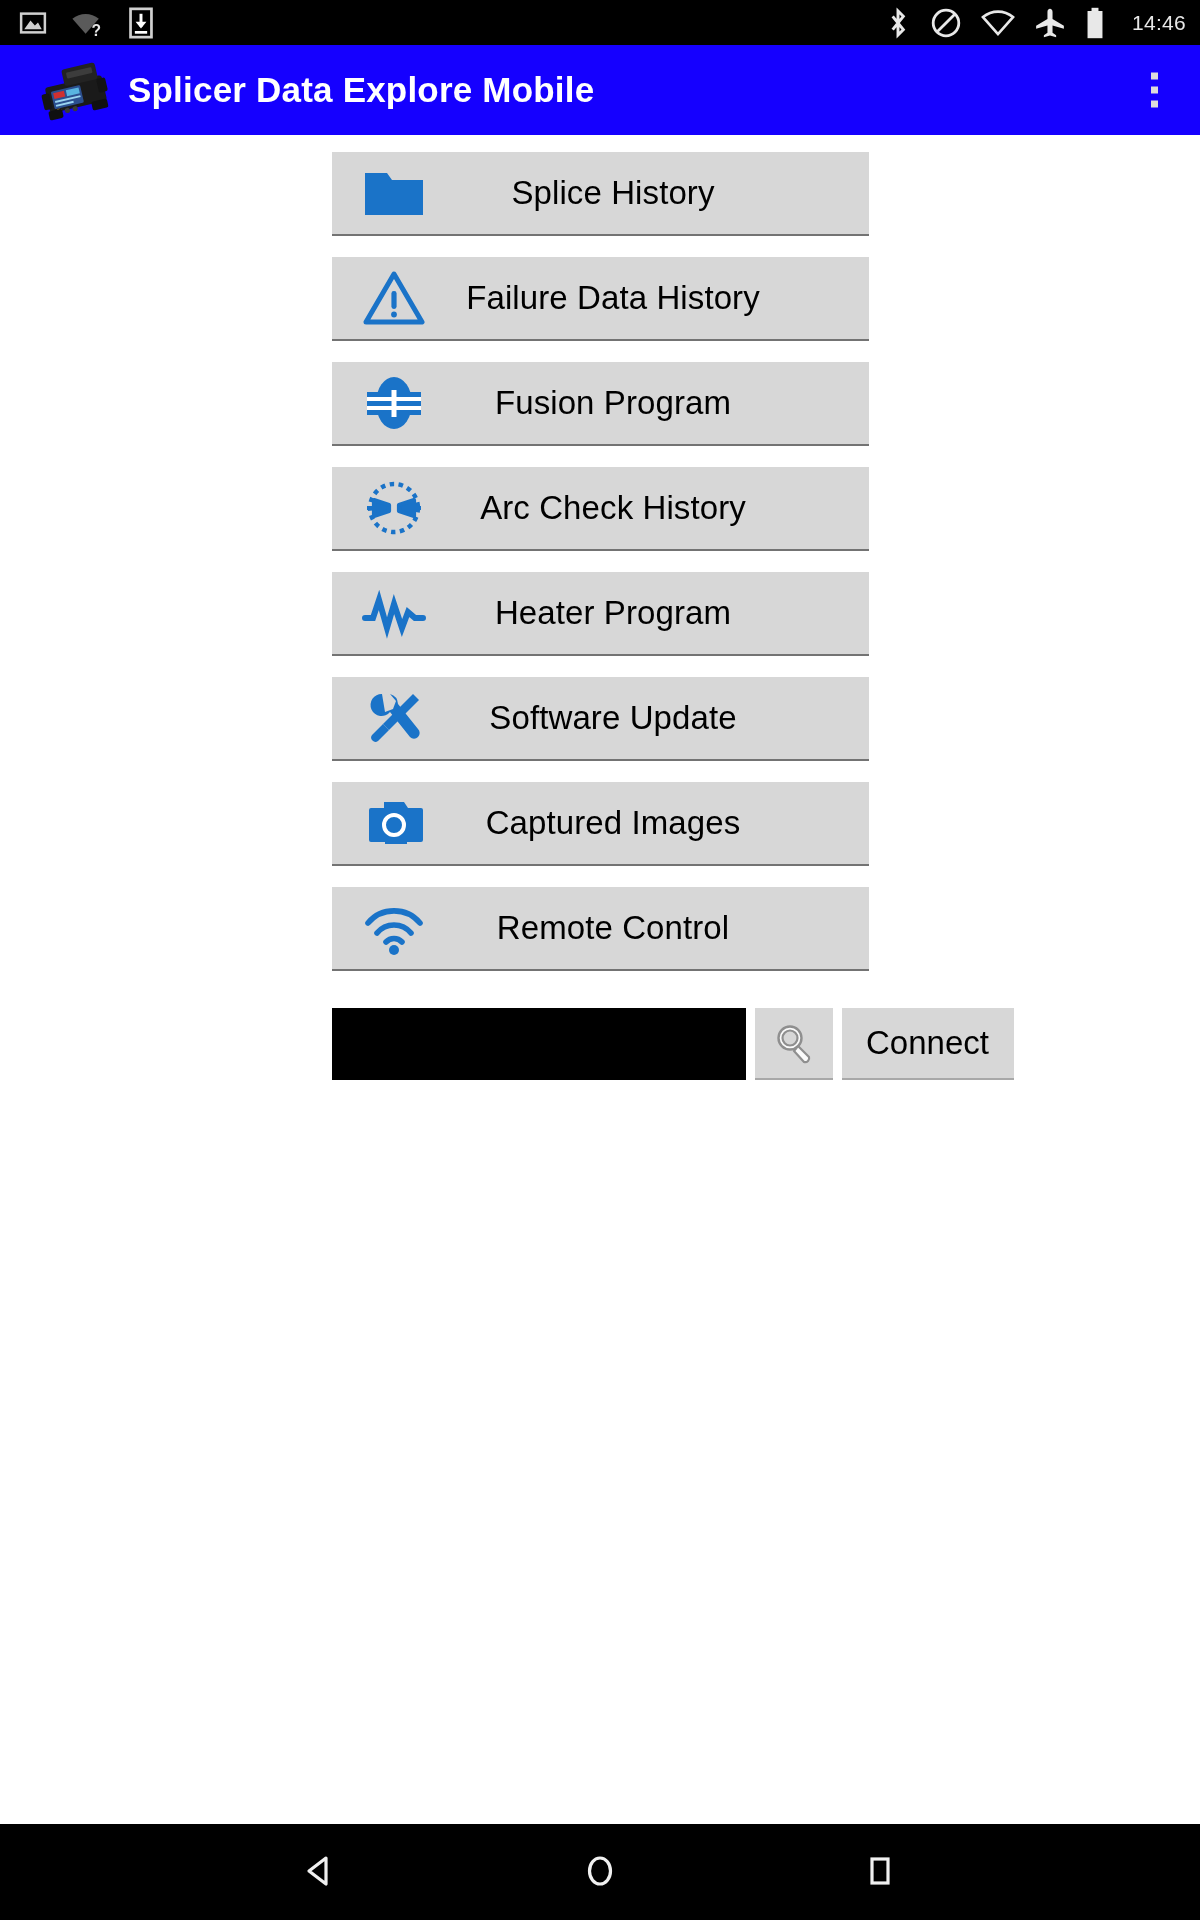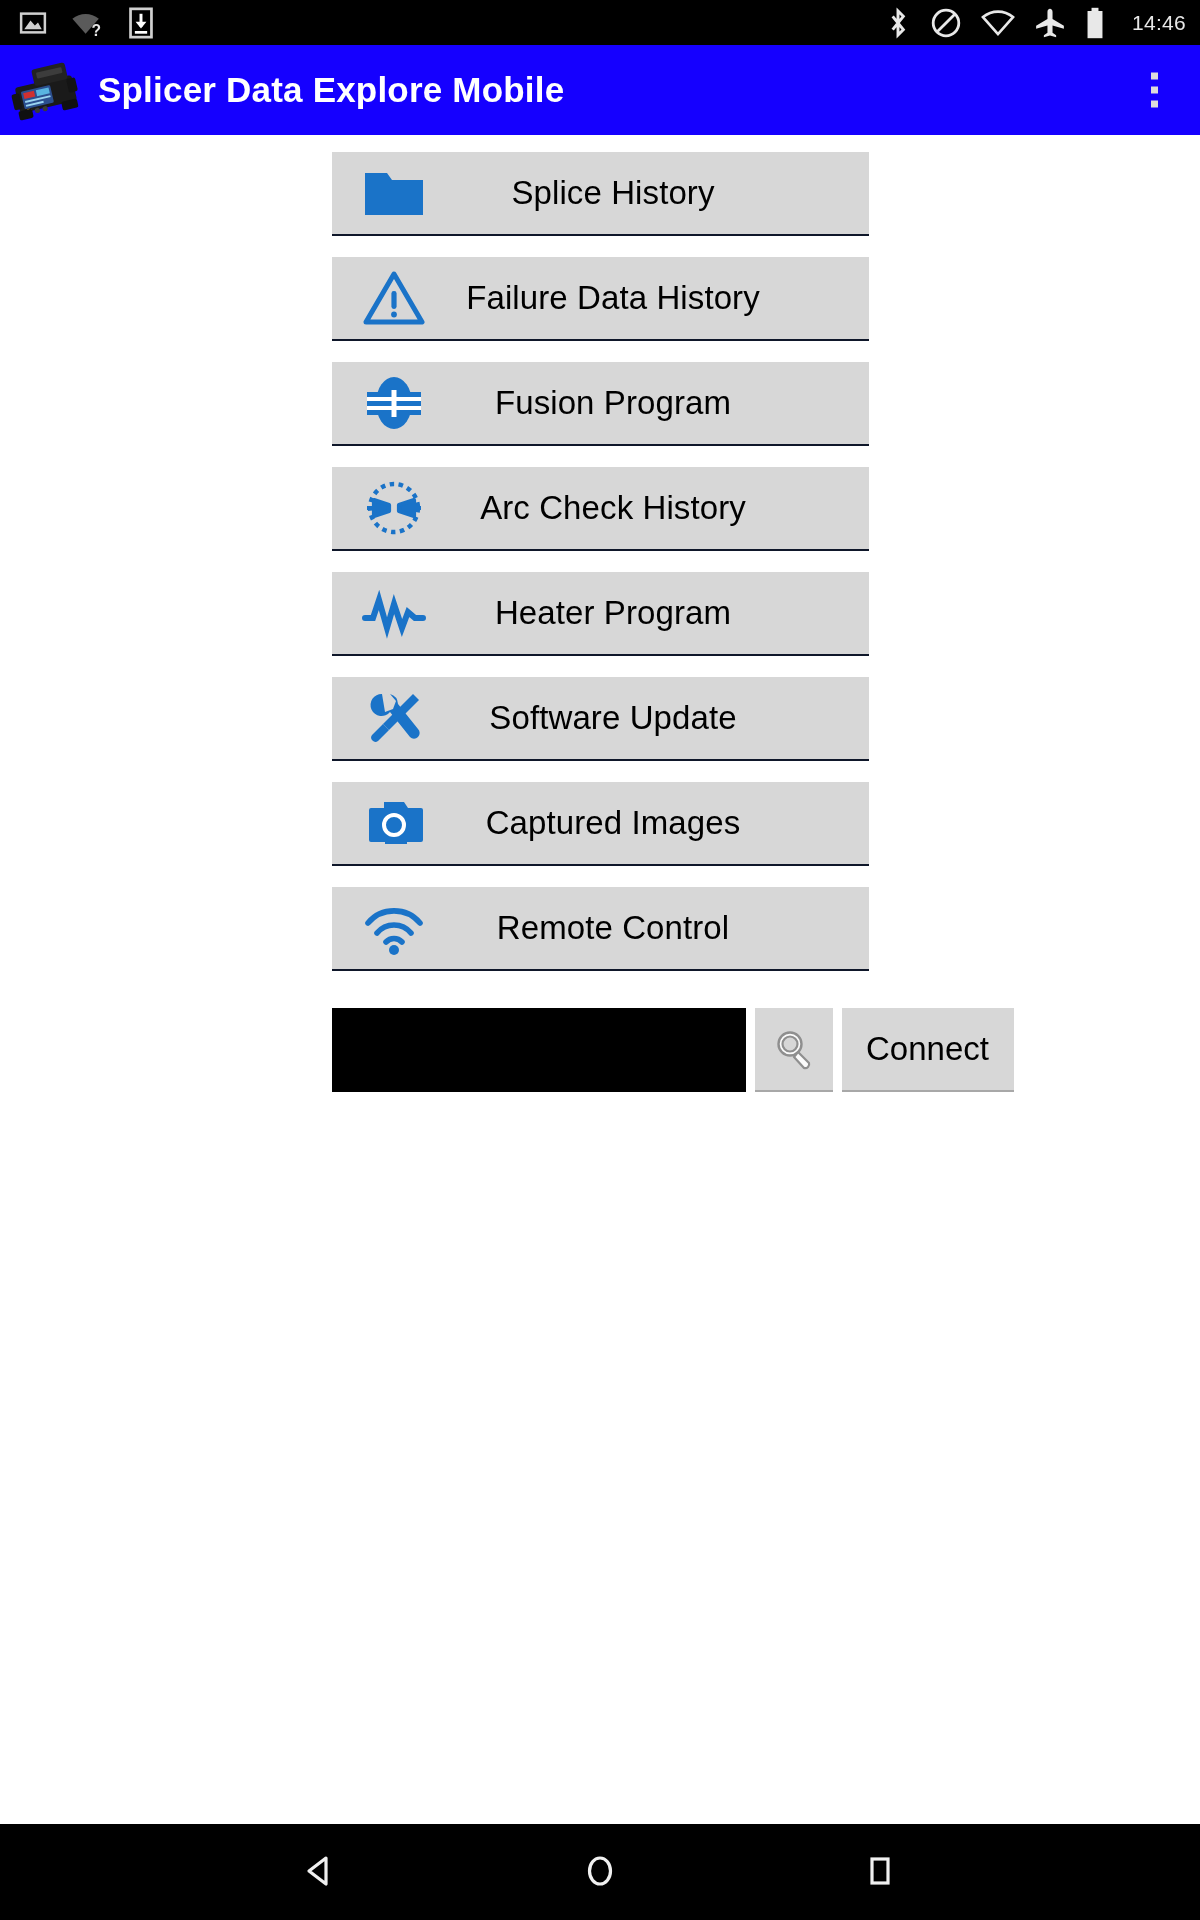--- a/index.html
+++ b/index.html
@@ -50,21 +50,21 @@
     line-height: 1;
     white-space: nowrap;
   }
 
   
   .app-bar {
     height: 90px;
     background: #1500ff;
     display: flex;
     align-items: center;
-    padding: 0 22px 0 8px;
+    padding: 0 22px 0 38px;
     flex: 0 0 90px;
     position: relative;
   }
   .app-logo {
     width: 76px;
     height: 66px;
     margin-right: 14px;
     flex: 0 0 76px;
     position: relative;
   }
@@ -109,21 +109,21 @@
     display: flex;
     flex-direction: column;
     gap: 21px;
   }
 
   .menu-btn {
     position: relative;
     height: 84px;
     background: #d7d7d7;
     border: none;
-    border-bottom: 2px solid #0f172a;
+    border-bottom: 2px solid #737373;
     display: flex;
     align-items: center;
     width: 100%;
     padding: 0;
     cursor: pointer;
   }
   .menu-btn .icon-slot {
     width: 96px;
     height: 84px;
     flex: 0 0 96px;
@@ -142,21 +142,21 @@
     font-weight: 400;
   }
 
   
   .connect-bar {
     width: 537px;
     margin-top: 37px;
     display: flex;
     align-items: stretch;
     gap: 9px;
-    height: 84px;
+    height: 72px;
   }
   .ip-field {
     flex: 1 1 auto;
     background: #000000;
     border: none;
     color: #ffffff;
     font-size: 30px;
     padding: 0 14px;
     font-family: "Liberation Sans", sans-serif;
   }

